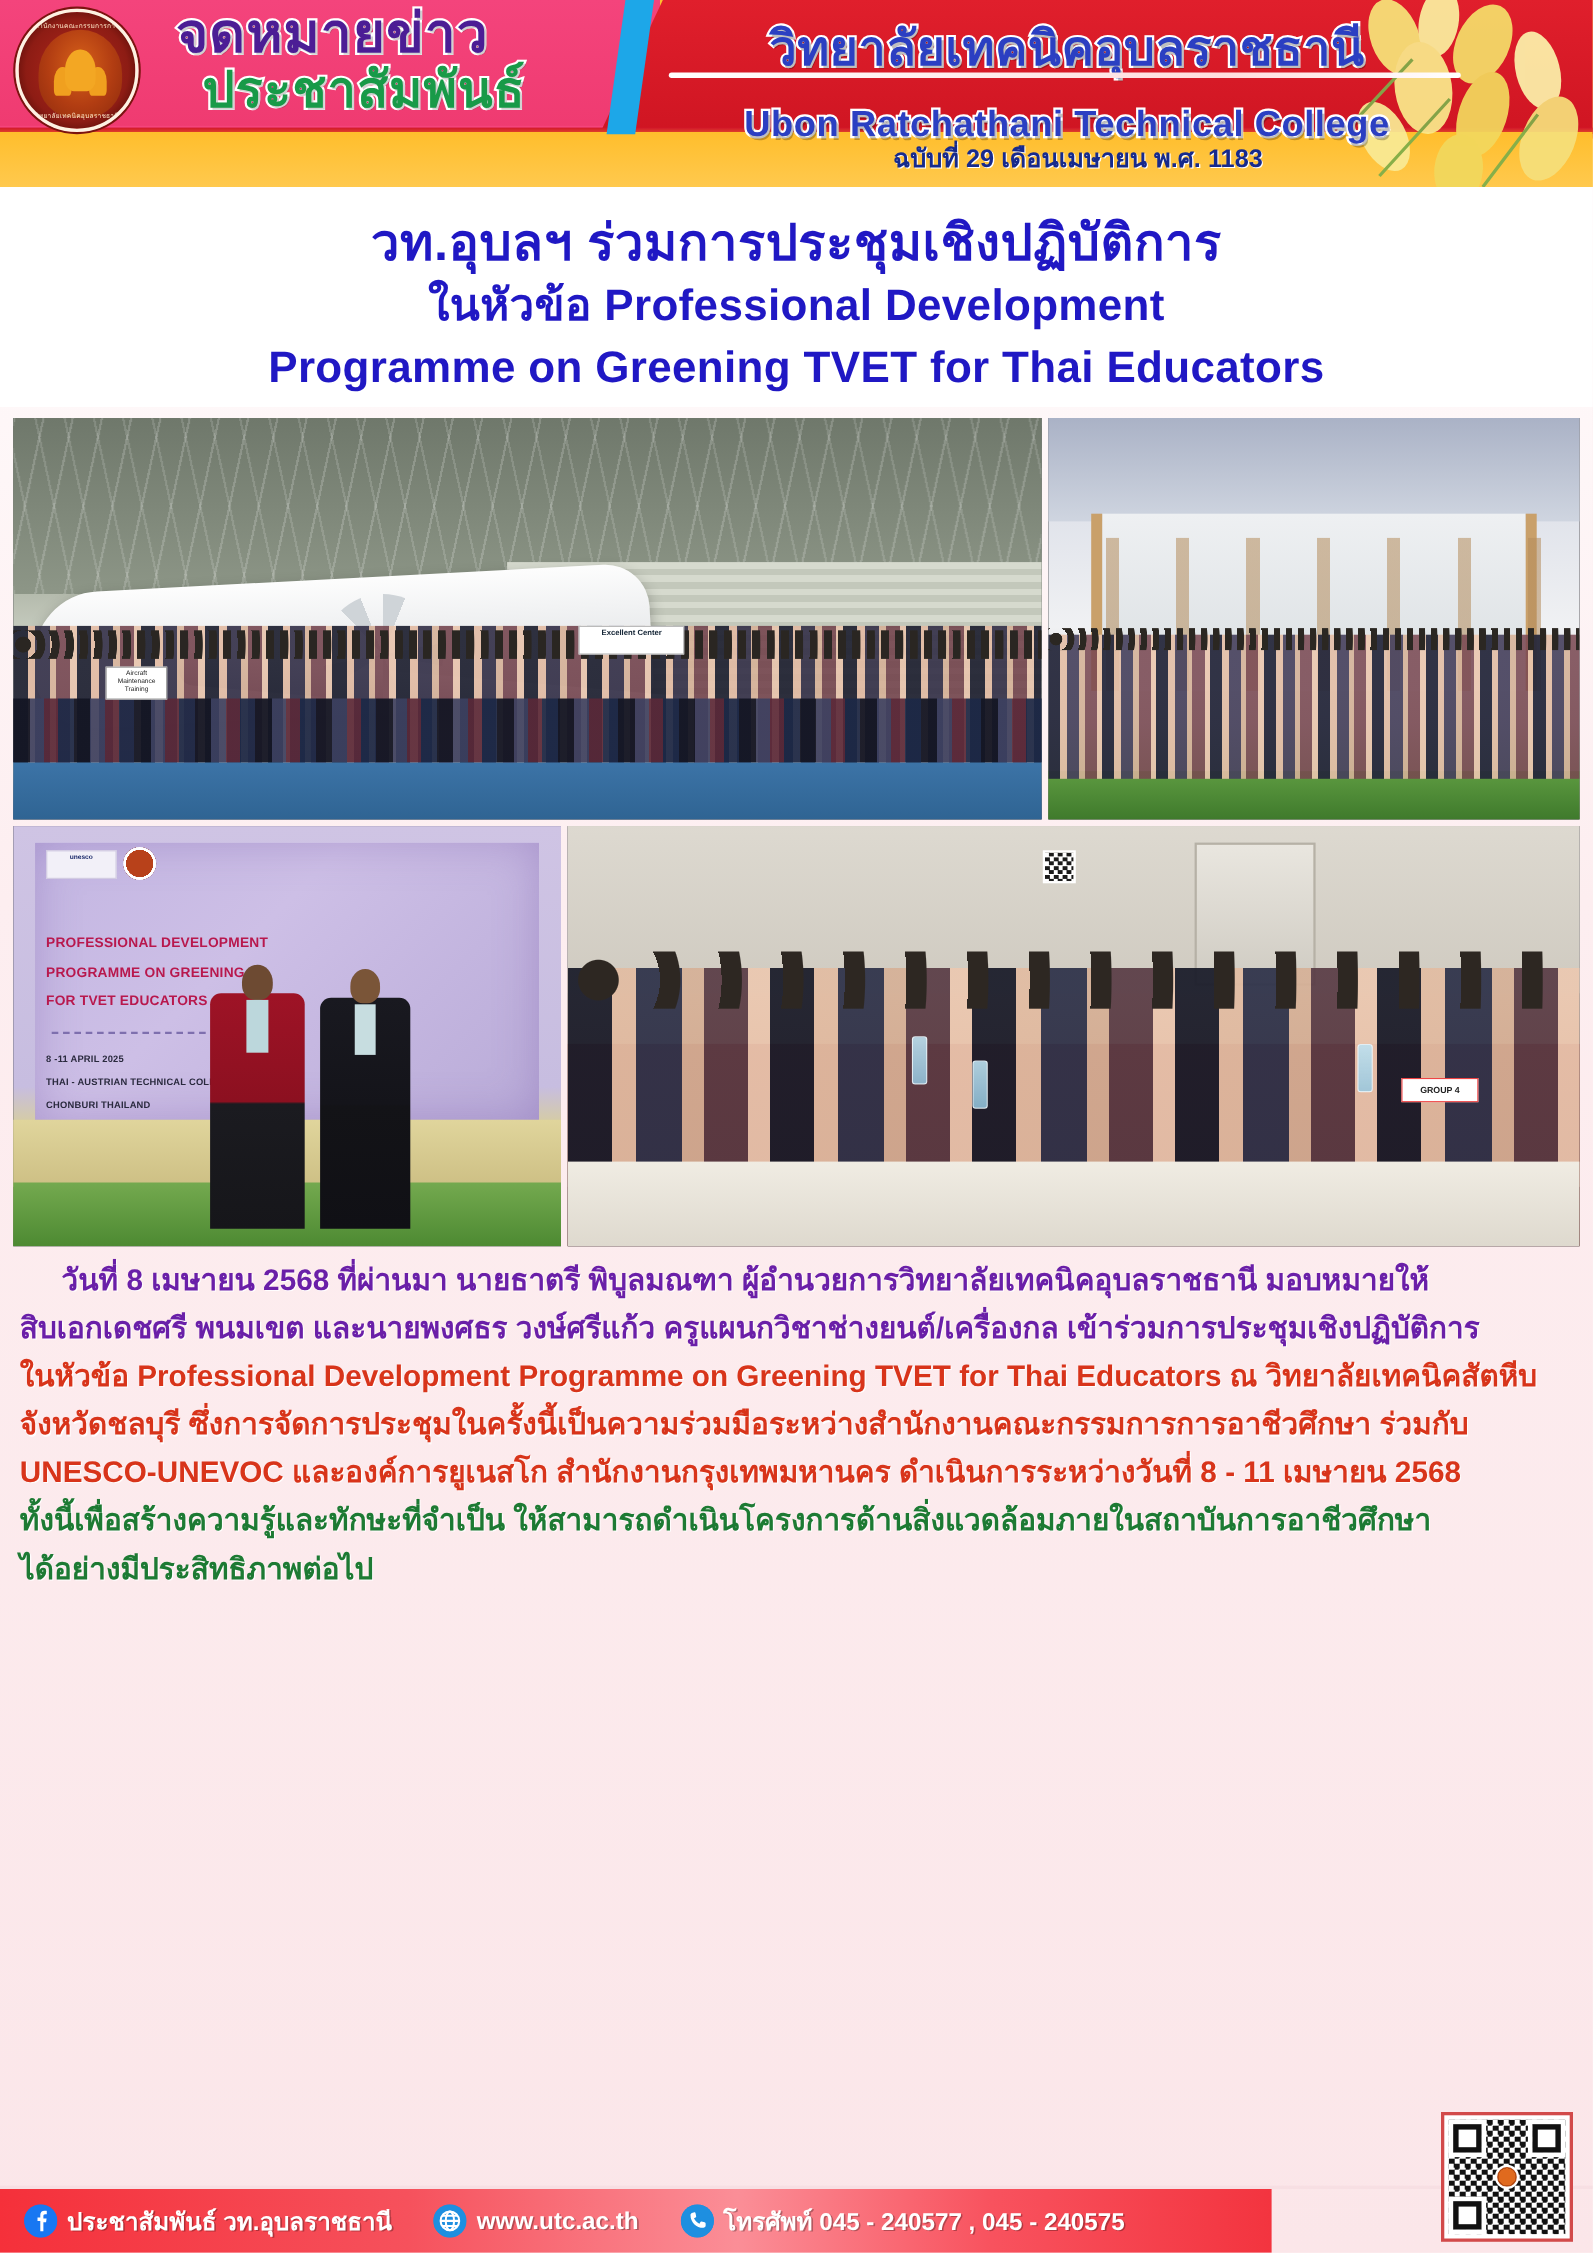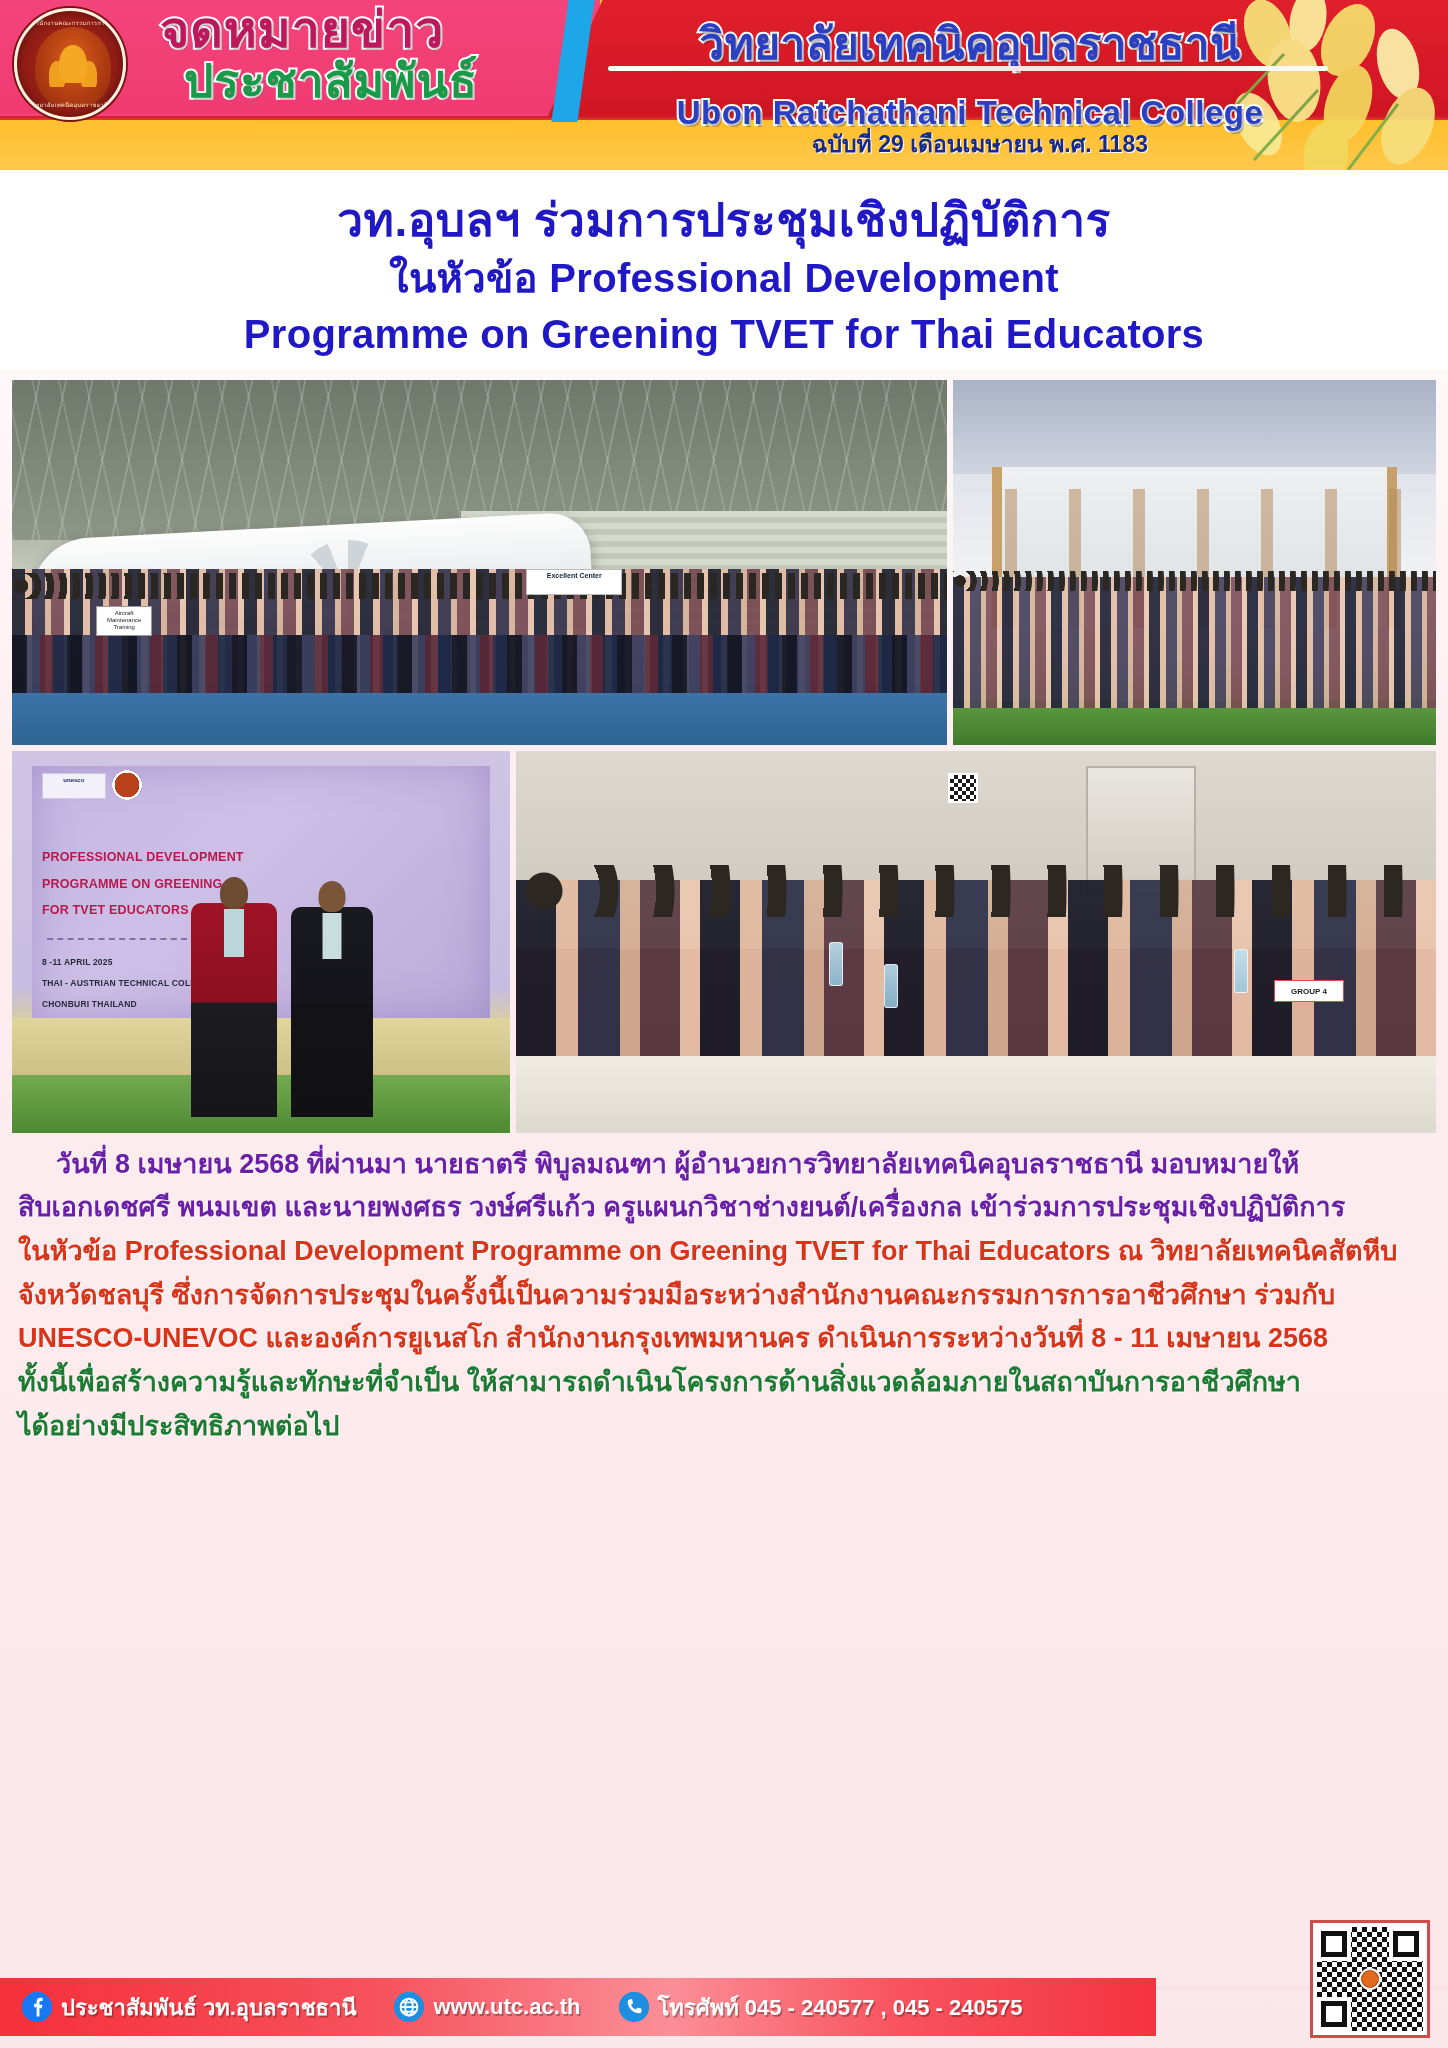--- a/index.html
+++ b/index.html
@@ -78,21 +78,21 @@
   }
   .seal-txt-top{ top:7px; }
   .seal-txt-bot{ bottom:7px; }
 
   .banner-thai {
     position:absolute; left: 160px; top: 6px;
     z-index: 7;
     line-height: 0.98;
   }
   .banner-thai .l1 {
-    font-size: 50px; font-weight: bold; color:#be185d;
+    font-size: 50px; font-weight: bold; color:#4c1d95;
     -webkit-text-stroke: 4px #ffffff;
     paint-order: stroke fill;
     text-shadow: 2px 2px 0 rgba(0,0,0,.18);
     letter-spacing: 1px;
   }
   .banner-thai .l2 {
     font-size: 46px; font-weight: bold; color:#189a48;
     -webkit-text-stroke: 4px #ffffff;
     paint-order: stroke fill;
     text-shadow: 2px 2px 0 rgba(0,0,0,.18);
@@ -406,21 +406,21 @@
   }
   .ln { display:block; white-space: nowrap; }
   .ln:nth-child(1) { padding-left: 38px; }
 
   .c-purple { color:#6a1fa8; }
   .c-red    { color:#d8341a; }
   .c-green  { color:#1d7a33; }
 
   
   .footer {
-    position:absolute; left:0; bottom:12px;
+    position:absolute; left:0; bottom:0;
     width: 1156px; height: 58px;
     background: linear-gradient(90deg,#f5303a 0%, #f6515c 32%, #fb8e97 58%, #f8525e 78%, #f3343f 100%);
     display:flex; align-items:center; gap: 14px;
     padding-left: 22px;
     z-index: 9;
     text-align: right;
   }
   .footer .fi { display:flex; align-items:center; gap: 9px; }
   .footer .flab {
     font-size: 22px; font-weight: bold; color:#fff;

